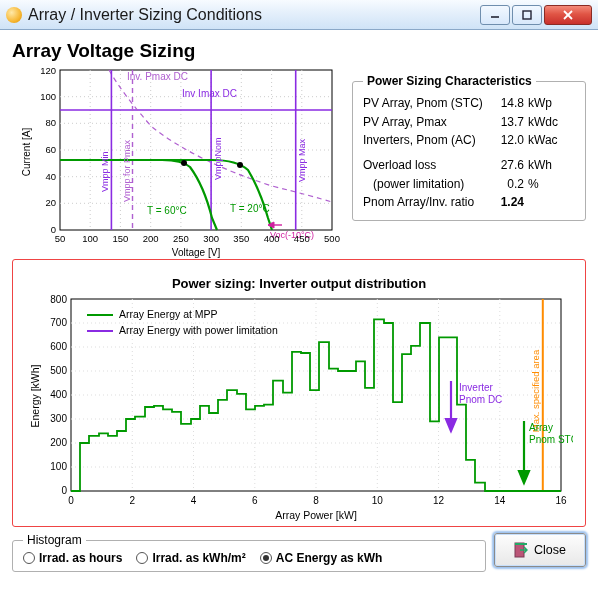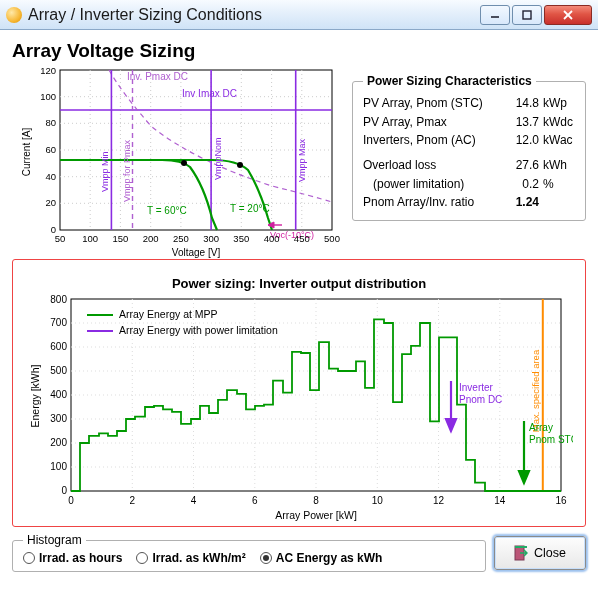--- a/index.html
+++ b/index.html
@@ -57,21 +57,21 @@
   }
   .side-panel {
     flex: 1;
     display: flex;
     flex-direction: column;
     justify-content: center;
   }
   fieldset.char {
     border: 1px solid #b0b0b0;
     border-radius: 3px;
-    padding: 6px 10px 8px 10px;
+    padding: 6px 25px 8px 10px;
     font-size: 12px;
   }
   fieldset.char legend {
     padding: 0 4px;
     font-weight: bold;
     font-size: 12px;
   }
   .char-row { display: flex; align-items: baseline; line-height: 1.55; }
   .char-row .lbl { flex: 1; }
   .char-row .val { width: 40px; text-align: right; }
@@ -86,21 +86,21 @@
     margin-top: 4px;
     height: 268px;
     border: 1px solid #ef4444;
     border-radius: 3px;
     padding: 4px 8px 6px 8px;
   }
 
   
   .bottom {
     display: flex;
-    align-items: center;
+    align-items: flex-start;
     margin-top: 6px;
     gap: 8px;
   }
   fieldset.hist {
     border: 1px solid #b0b0b0;
     border-radius: 3px;
     padding: 4px 10px 6px 10px;
     flex: 1;
     display: flex;
     gap: 14px;

